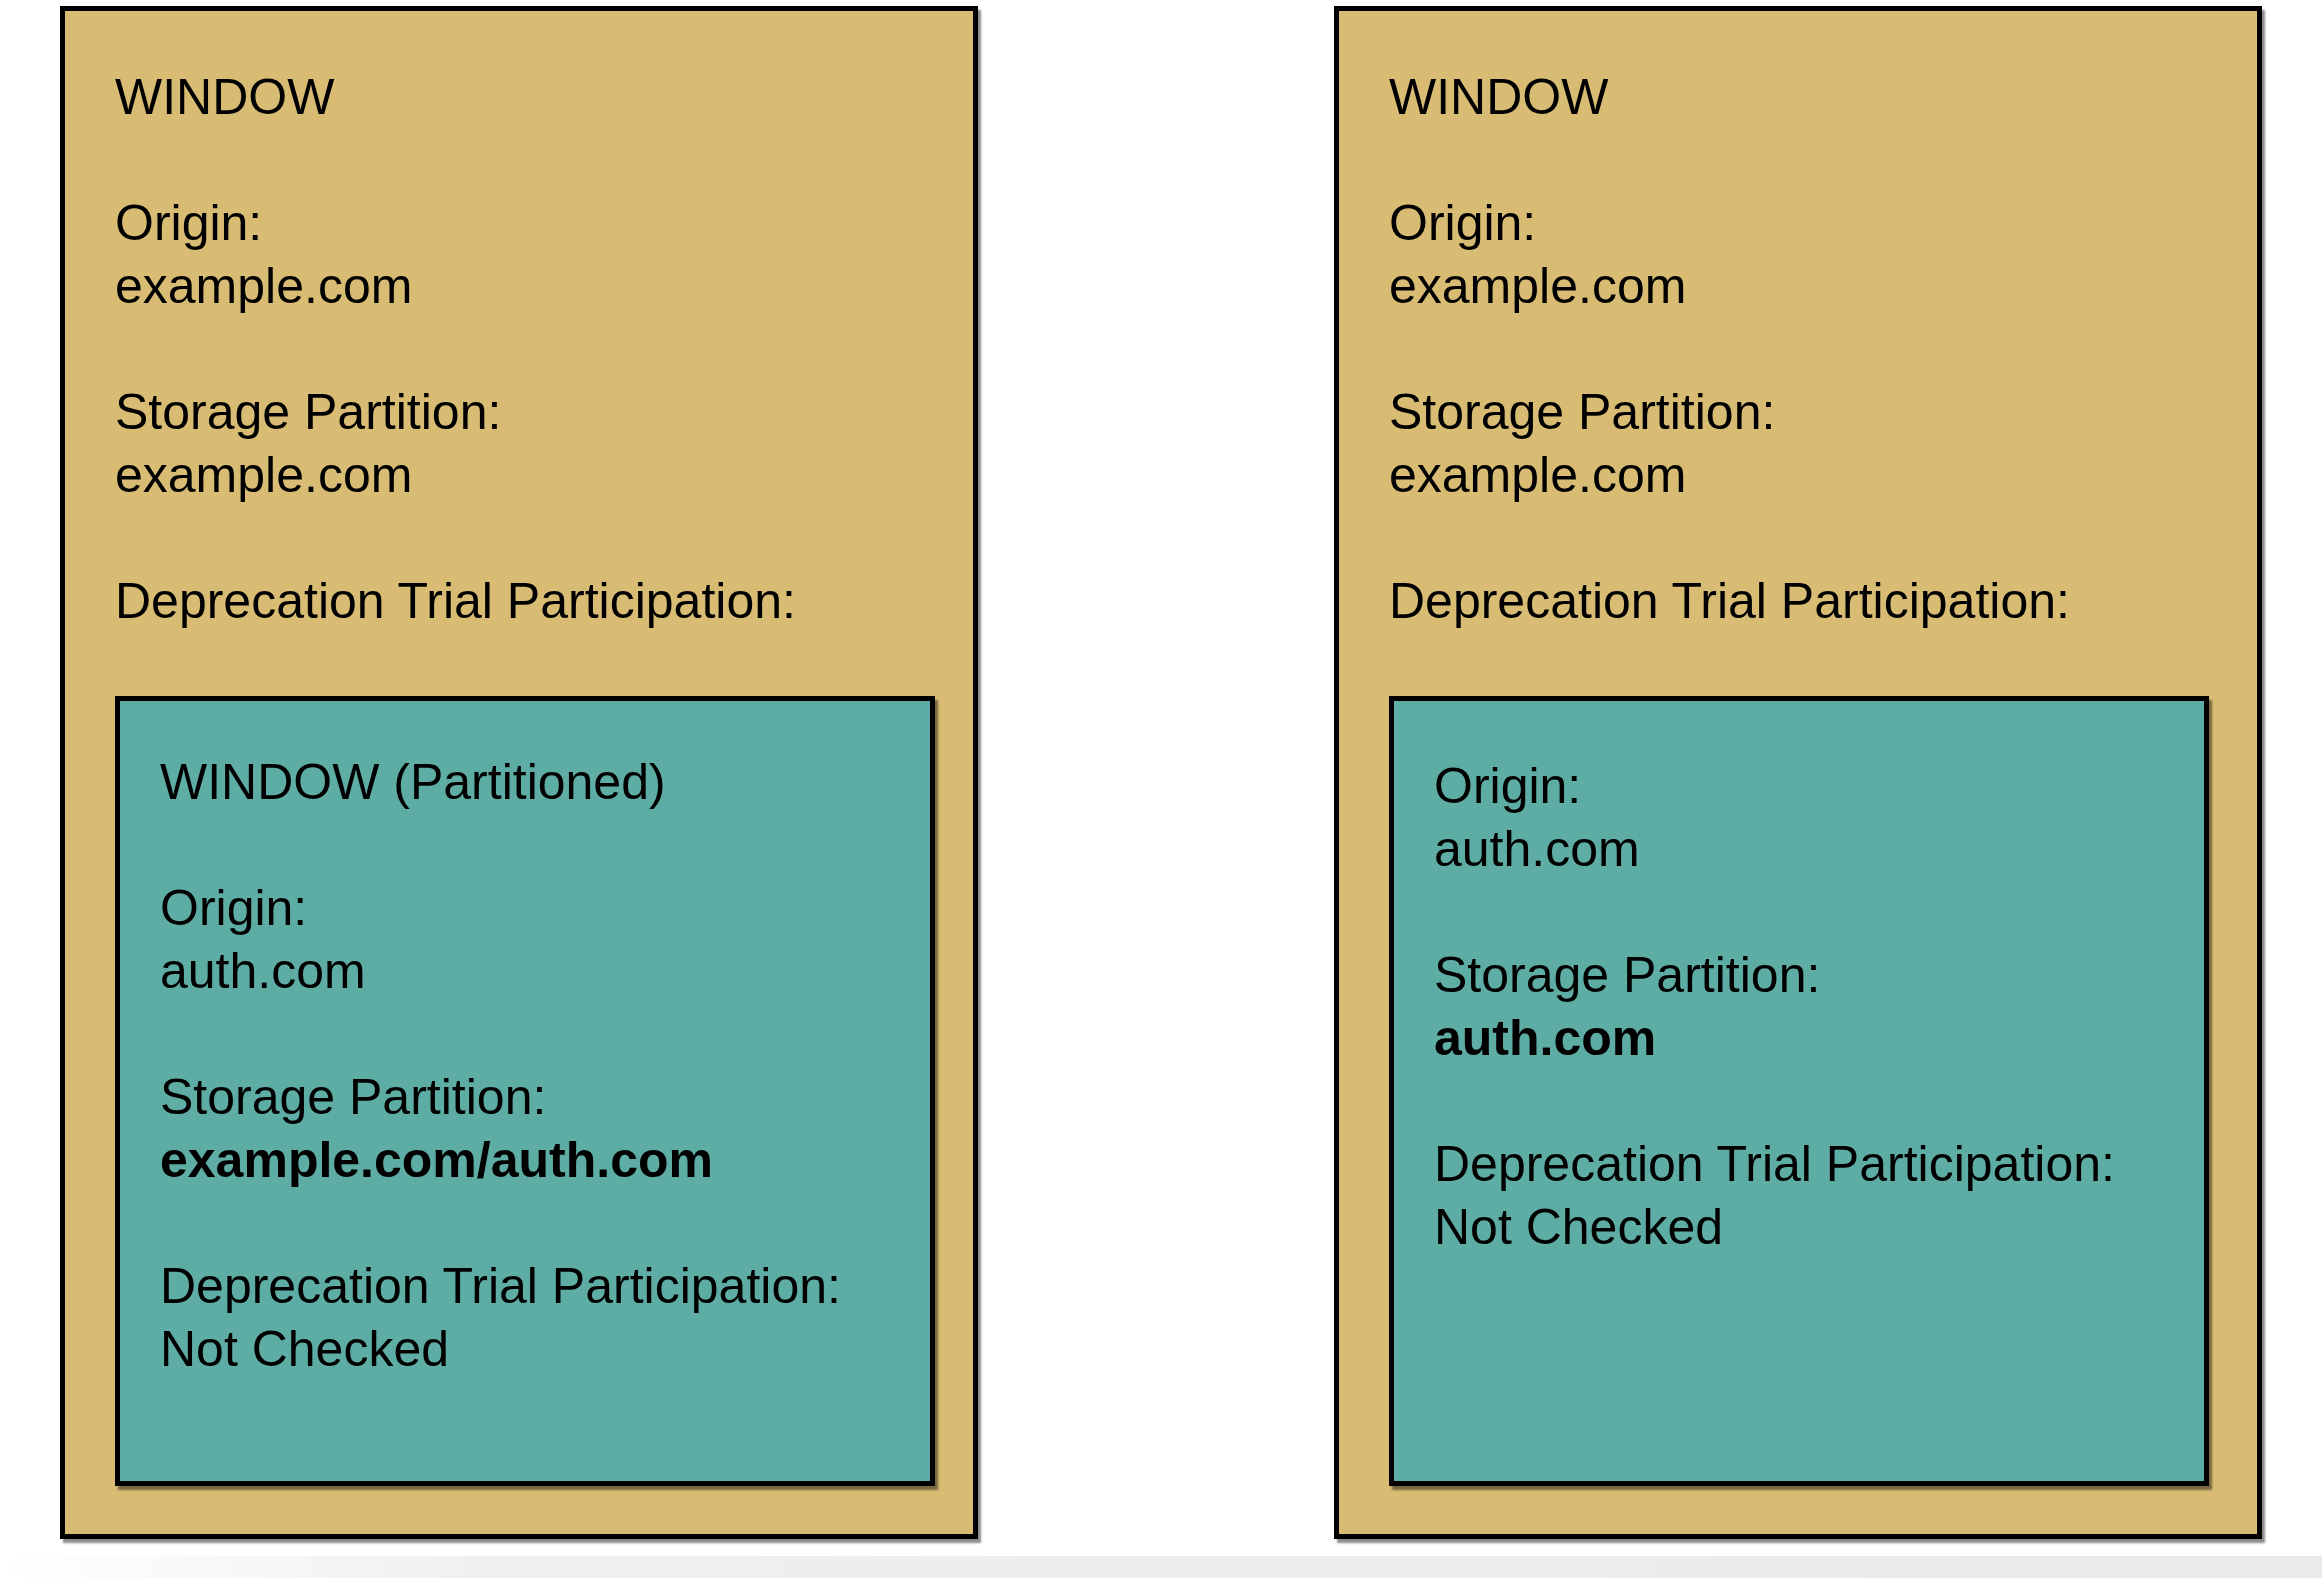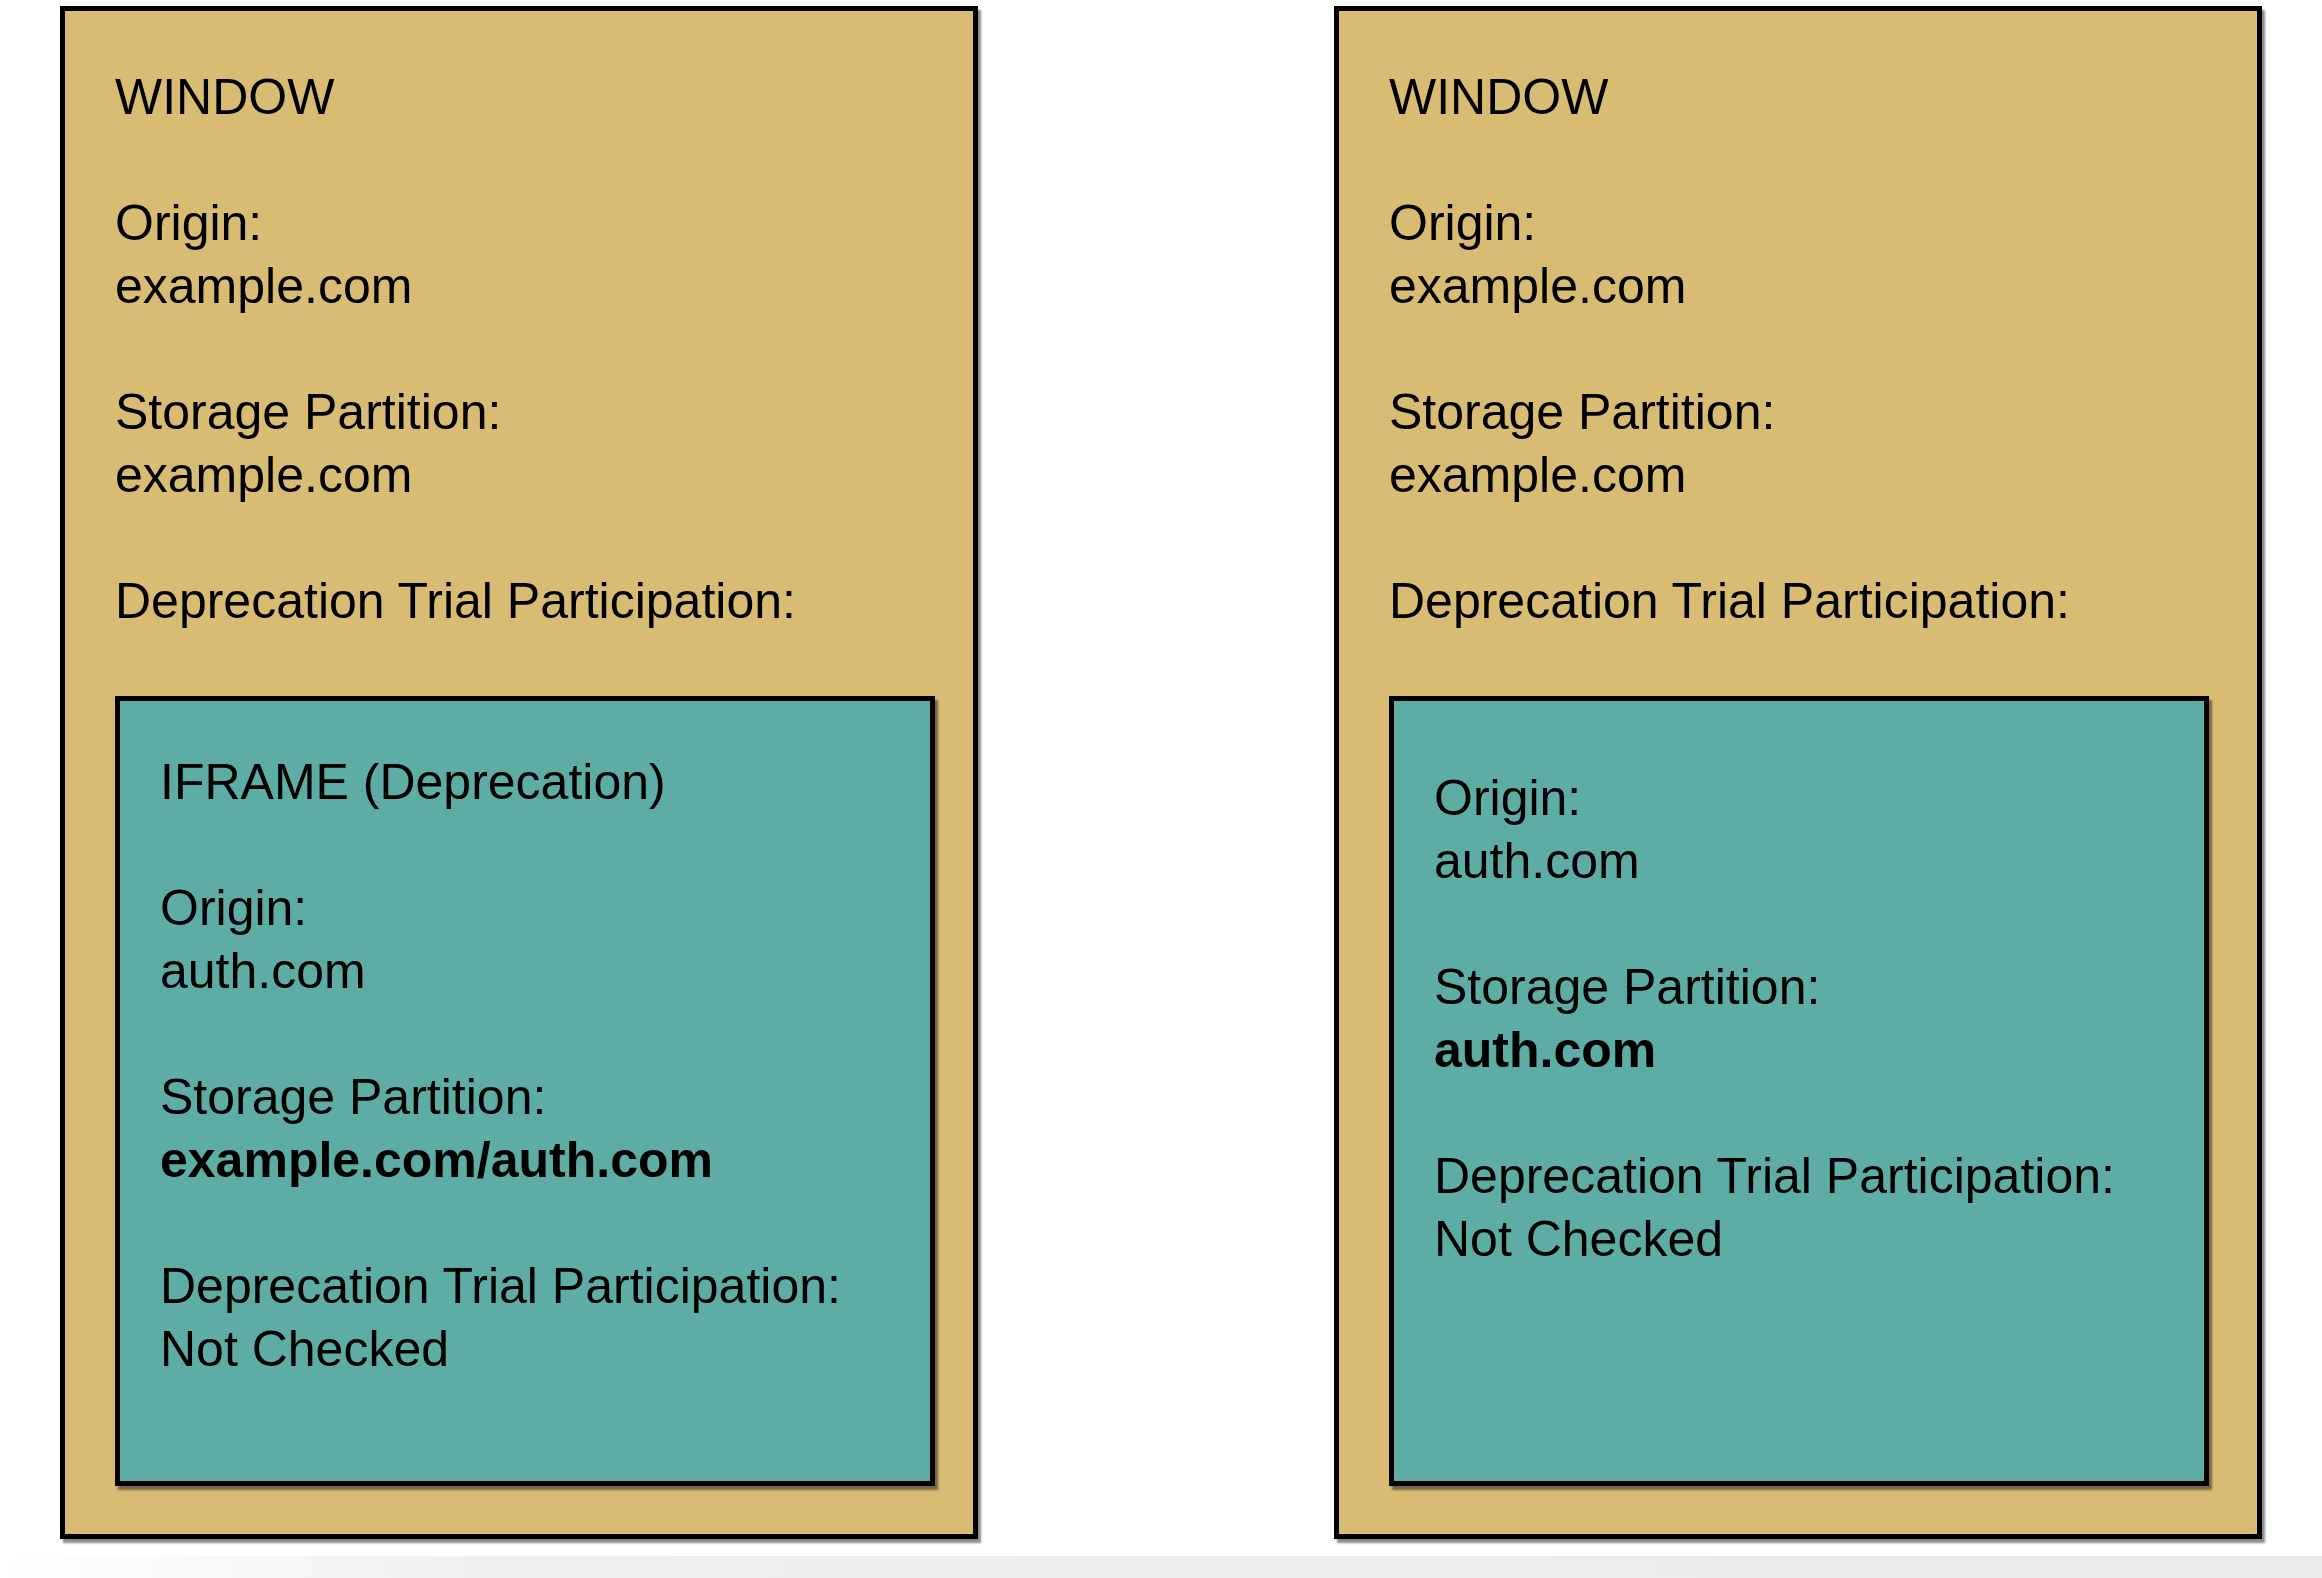--- a/index.html
+++ b/index.html
@@ -24,21 +24,21 @@
     border: 5px solid #000000;
     box-shadow: 3px 4px 2px rgba(0,0,0,0.45);
     padding: 55px 40px 0 50px;
     font-size: 50px;
     line-height: 63px;
   }
   .window-box.left  { left: 60px;   width: 918px; }
   .window-box.right { left: 1334px; width: 928px; }
 
   .box-title { margin: 0 0 63px 0; }
-  .group { margin: 16px 0 63px 0; }
+  .group { margin: 4px 0 63px 0; }
   .group .label, .group .value { white-space: nowrap; }
   .value.bold { font-weight: bold; }
 
   .iframe-box {
     box-sizing: border-box;
     width: 820px;
     height: 790px;
     background: #5eada5;
     border: 5px solid #000000;
     box-shadow: 3px 4px 2px rgba(0,0,0,0.45);
@@ -69,21 +69,21 @@
   <div class="group">
     <div class="label">Storage Partition:</div>
     <div class="value">example.com</div>
   </div>
 
   <div class="group">
     <div class="label">Deprecation Trial Participation:</div>
   </div>
 
   <div class="iframe-box">
-    <div class="box-title">IFRAME (Deprecation)</div>
+    <div class="box-title">WINDOW (Partitioned)</div>
 
     <div class="group">
       <div class="label">Origin:</div>
       <div class="value">auth.com</div>
     </div>
 
     <div class="group">
       <div class="label">Storage Partition:</div>
       <div class="value bold">example.com/auth.com</div>
     </div>

